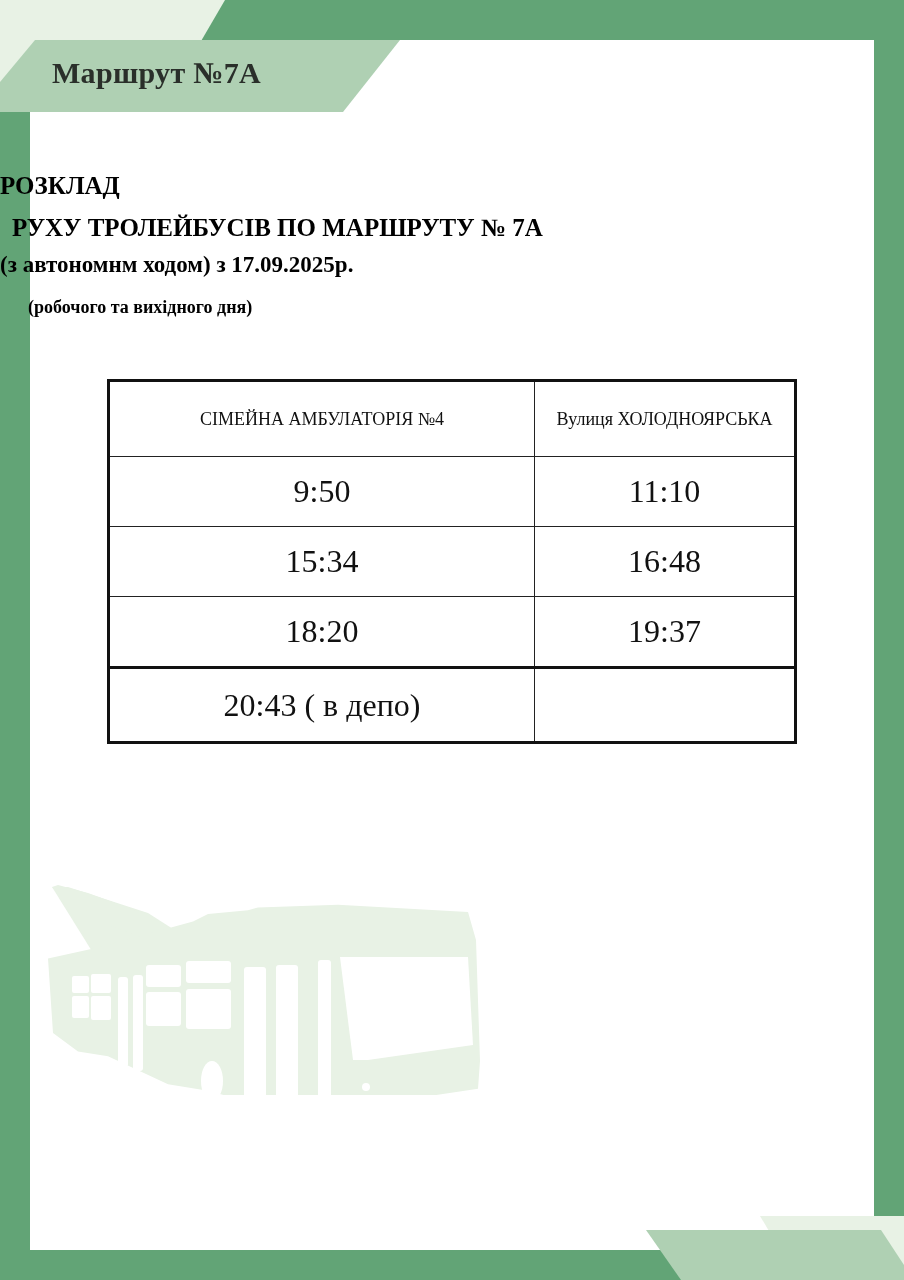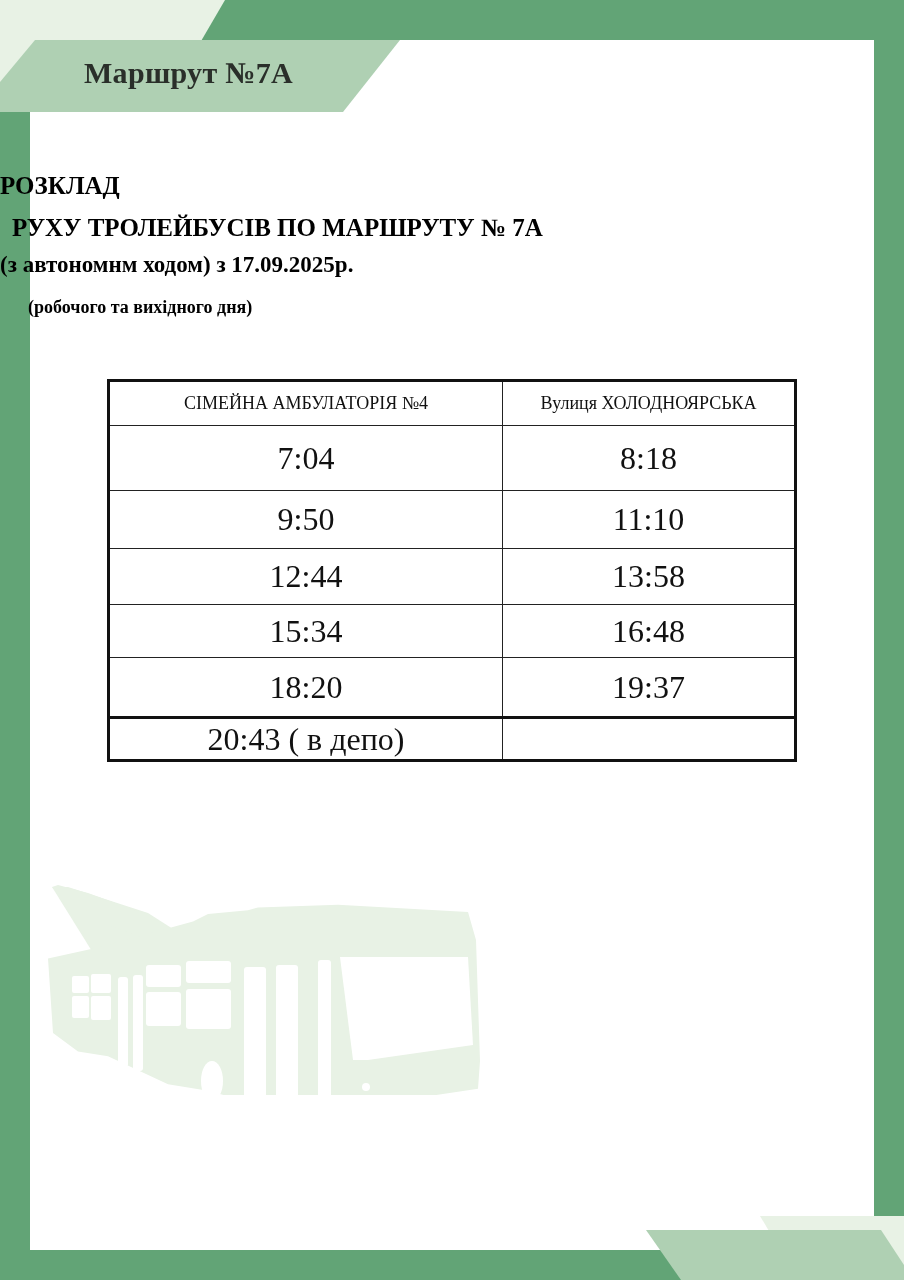--- a/index.html
+++ b/index.html
@@ -26,21 +26,21 @@
     background: #afd0b3;
     clip-path: polygon(35px 0, 400px 0, 343px 72px, 0 72px, 0 42px);
   }
   .banner-left-green {
     position: absolute; left: 0; top: 112px; width: 30px; height: 20px;
     background: #62a476;
   }
   .banner-title {
     position: absolute; left: 52px; top: 56px;
     font-size: 30px; font-weight: bold; color: #2a2f2a;
-    white-space: nowrap; letter-spacing: 0.3px; margin-left: 32px;
+    white-space: nowrap; letter-spacing: 0.3px;
   }
   .corner-pale-br {
     position: absolute; left: 760px; top: 1216px; width: 144px; height: 64px;
     background: #e8f2e5;
     clip-path: polygon(0 0, 144px 0, 144px 64px, 38px 64px);
   }
   .corner-mid-br {
     position: absolute; left: 646px; top: 1230px; width: 258px; height: 50px;
     background: #afd0b3;
     clip-path: polygon(0 0, 235px 0, 258px 35px, 258px 50px, 35px 50px);
@@ -50,21 +50,21 @@
   .h1 { top: 172px; font-size: 25px; }
   .h2 { top: 214px; font-size: 25px; left: 12px; }
   .h3 { top: 252px; font-size: 23px; }
   .h4 { top: 297px; font-size: 18px; margin-left: 28px; }
 
   .schedule {
     position: absolute; left: 107px; top: 379px; width: 690px;
     border-collapse: collapse; border: 3px solid #111;
   }
   .schedule td, .schedule th {
-    border: 1.5px solid #222; text-align: center; padding: 0; color: #111;
+    border: 1.5px solid #222; text-align: center; padding: 16px; color: #111;
     font-weight: normal;
   }
   .schedule th { height: 42px; font-size: 18px; }
   .schedule td { font-size: 32px; }
   .schedule .c1 { width: 392px; }
   .schedule .last td { border-top: 3px solid #111; height: 40px; }
 
   .trolley {
     position: absolute; left: 48px; top: 885px; width: 440px; height: 210px;
   }
@@ -85,31 +85,23 @@
 <div class="heading h4">(робочого та вихідного дня)</div>
 
 <table class="schedule">
   <thead>
     <tr style="height:45px">
       <th class="c1">СІМЕЙНА АМБУЛАТОРІЯ №4</th>
       <th>Вулиця ХОЛОДНОЯРСЬКА</th>
     </tr>
   </thead>
   <tbody>
-    <tr style="height:65px">
-      <td>7:04</td>
-      <td>8:18</td>
-    </tr>
     <tr style="height:58px">
       <td>9:50</td>
       <td>11:10</td>
-    </tr>
-    <tr style="height:56px">
-      <td>12:44</td>
-      <td>13:58</td>
     </tr>
     <tr style="height:53px">
       <td>15:34</td>
       <td>16:48</td>
     </tr>
     <tr style="height:60px">
       <td>18:20</td>
       <td>19:37</td>
     </tr>
     <tr class="last">

